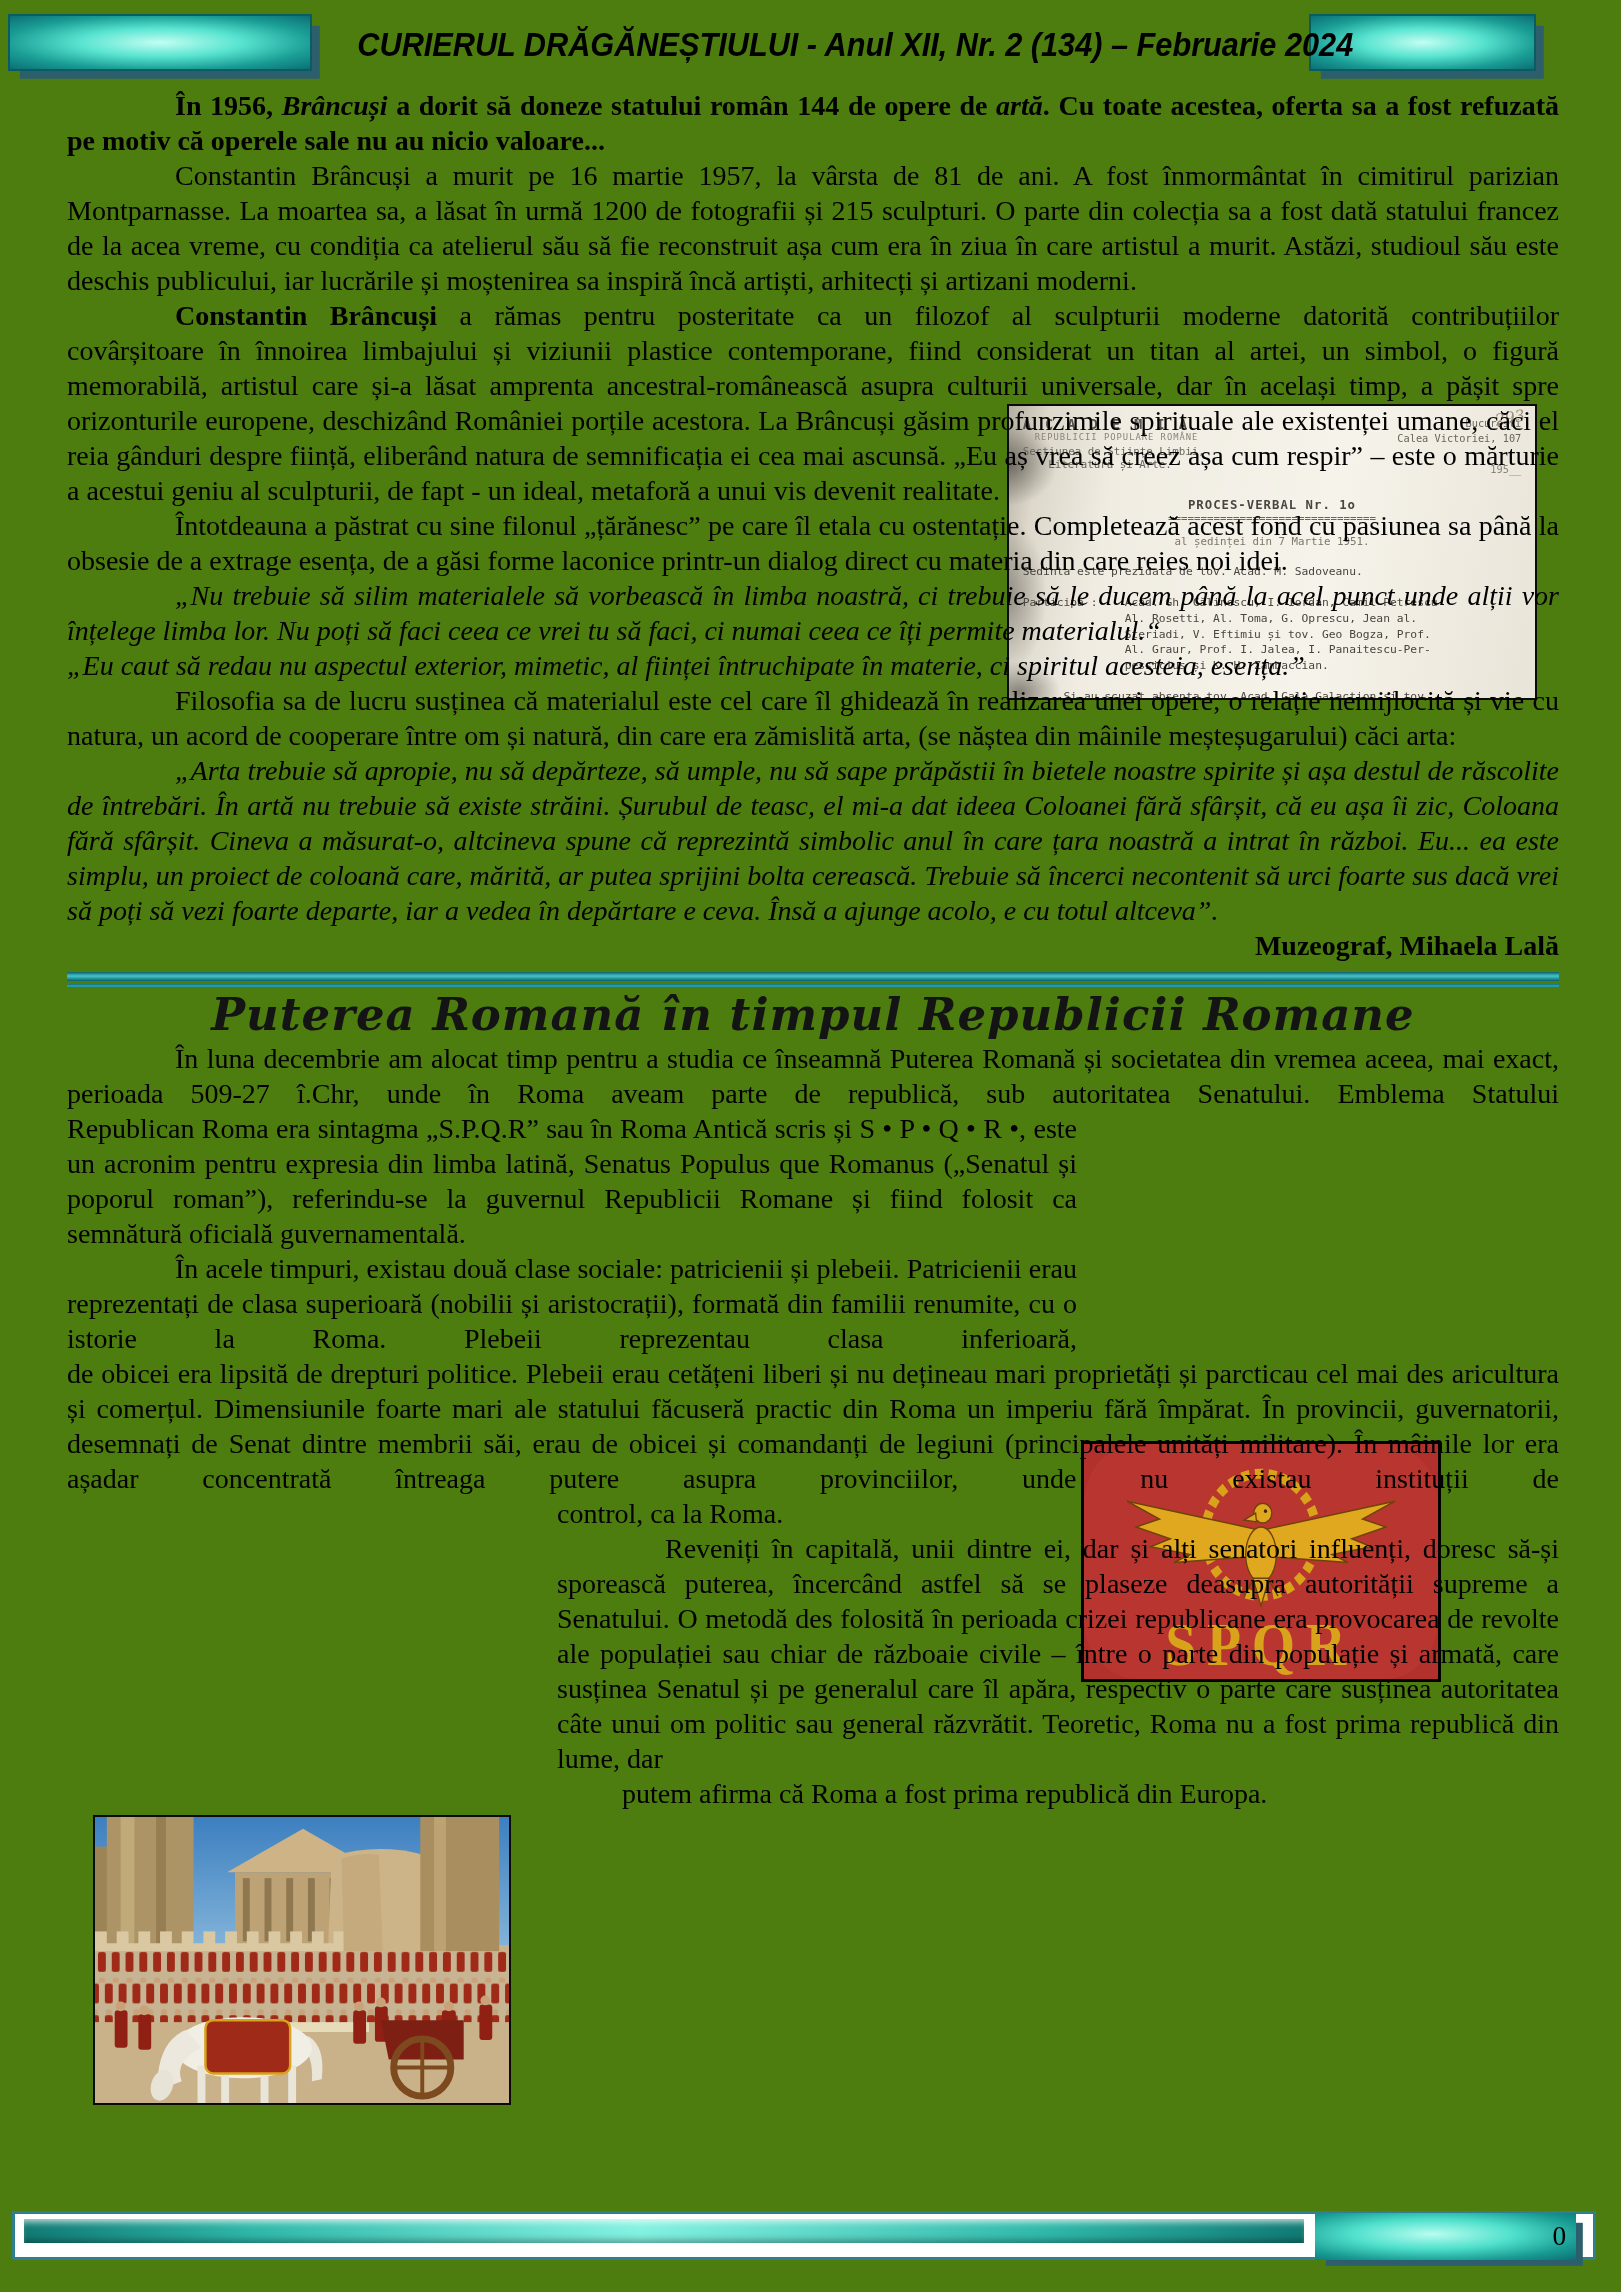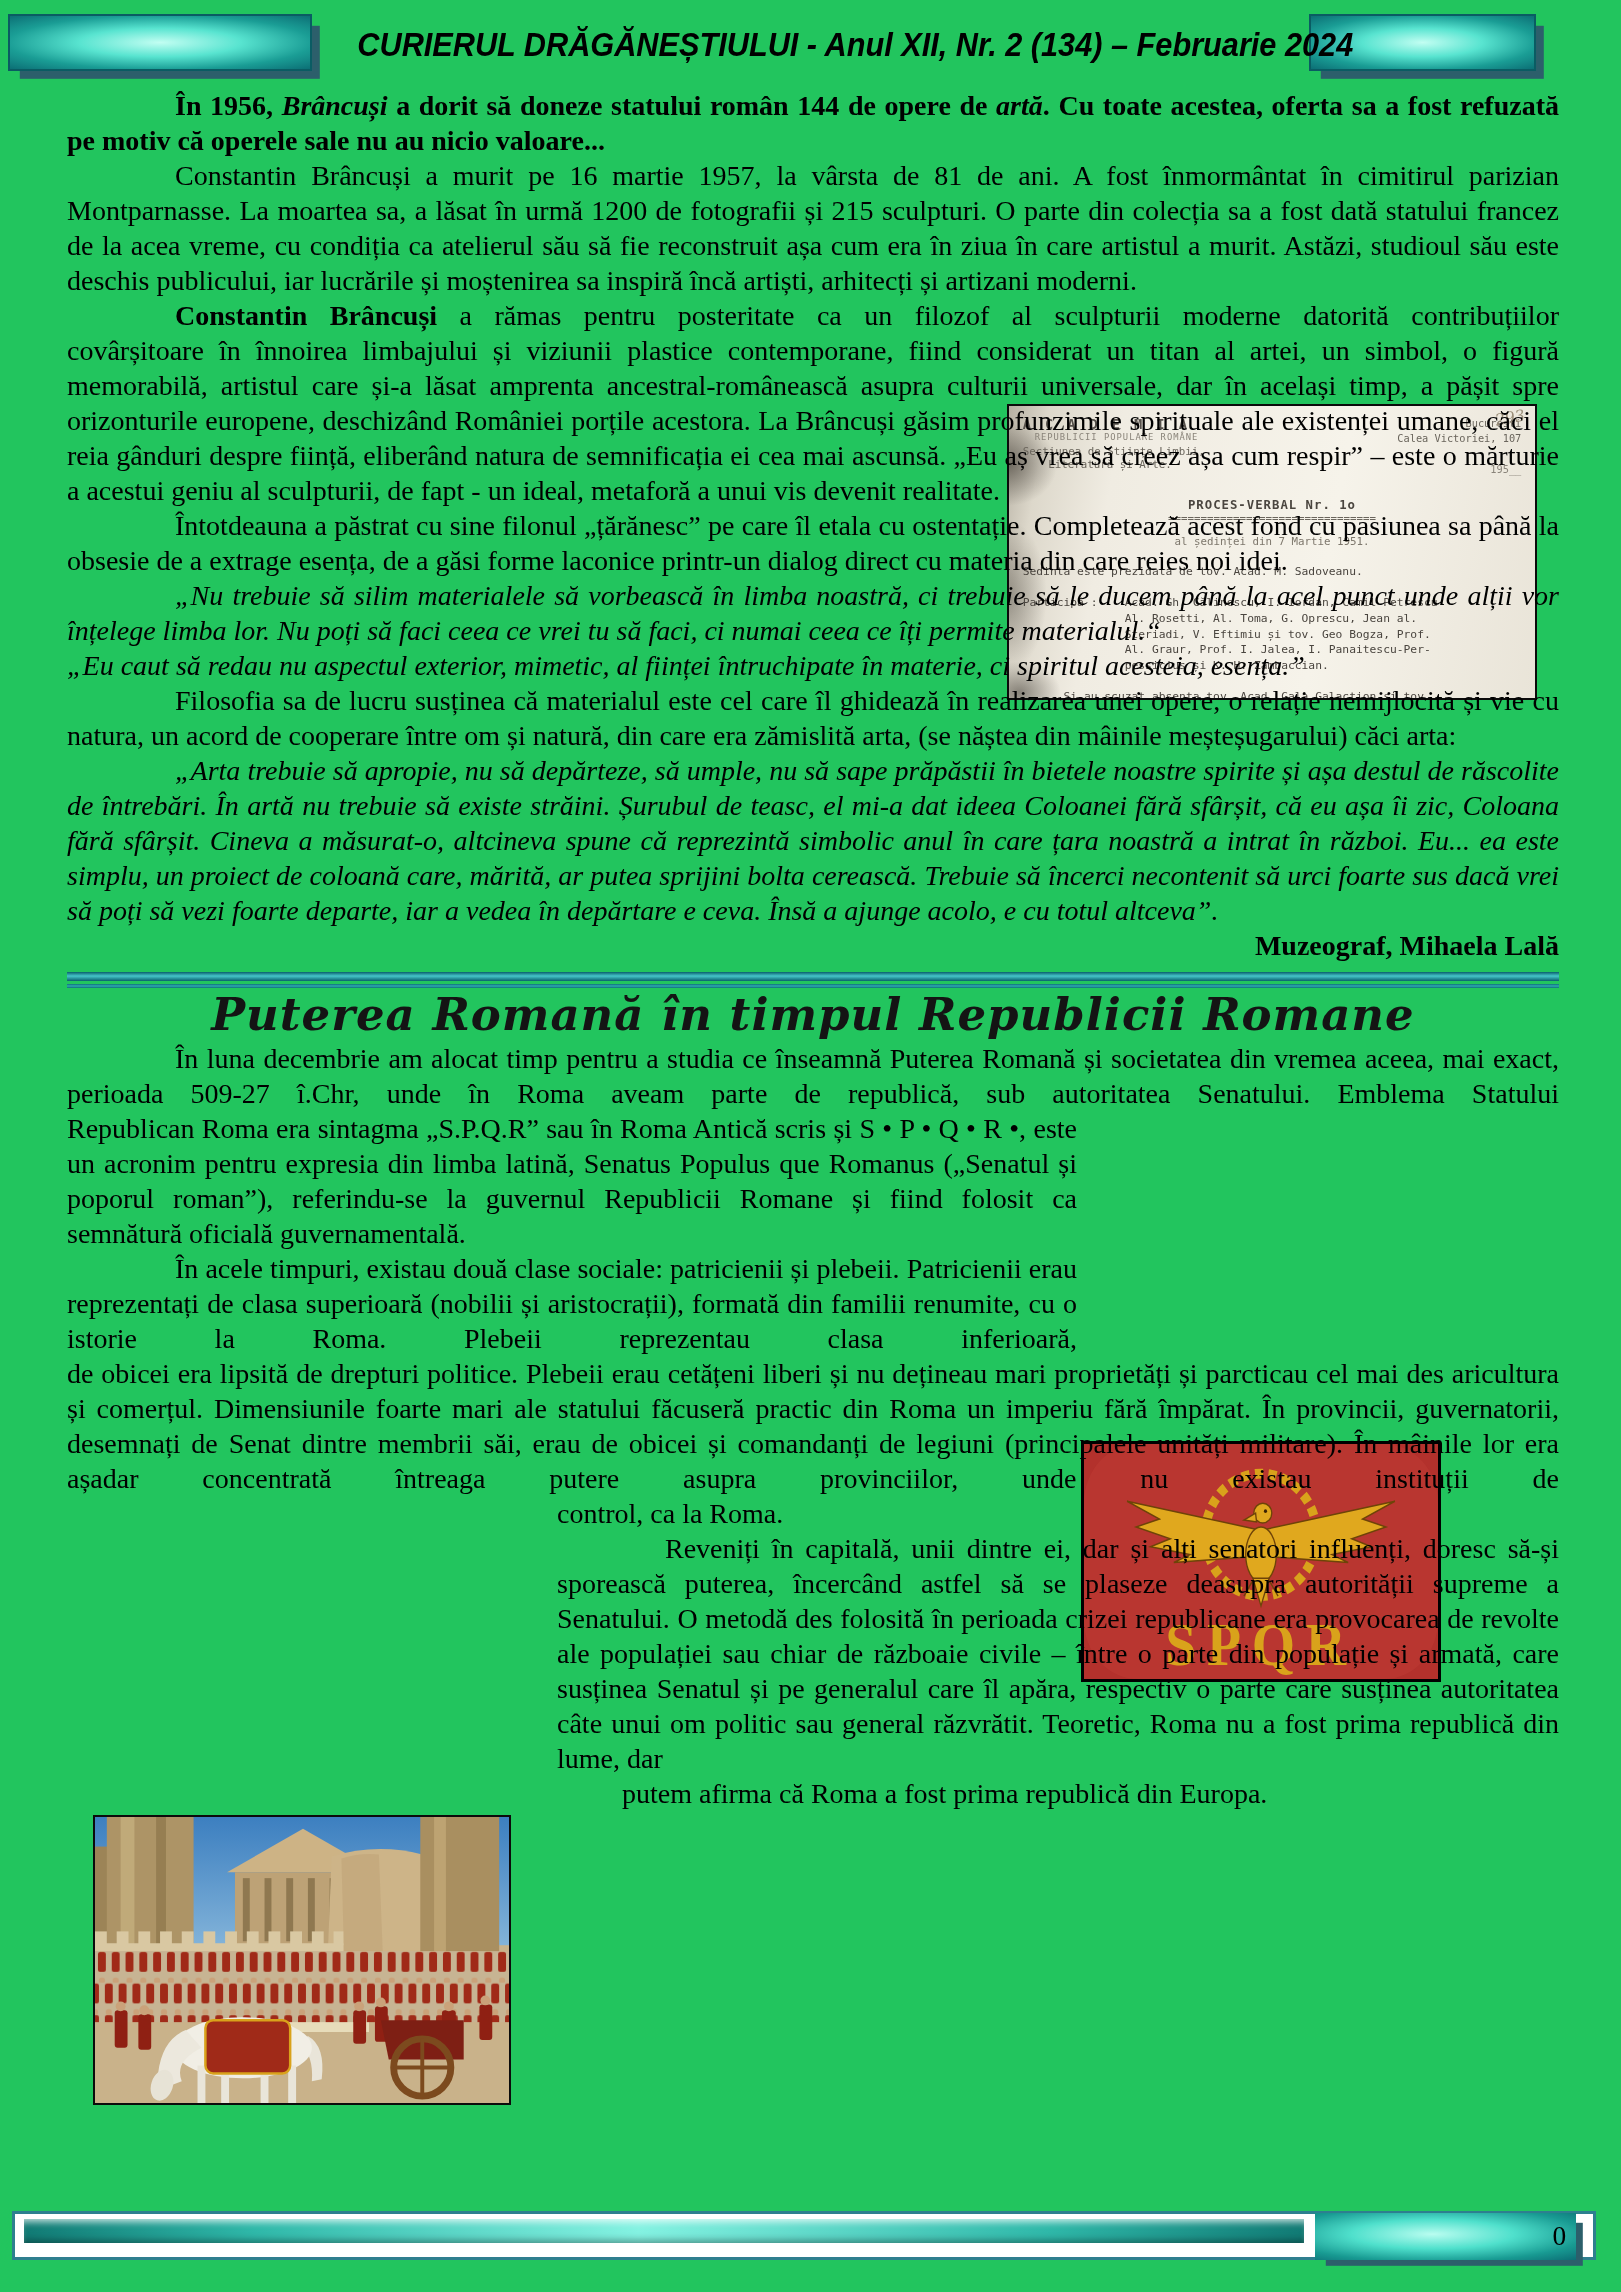--- a/index.html
+++ b/index.html
@@ -1,17 +1,17 @@
 <!DOCTYPE html>
 <html><head>
 <meta charset="utf-8">
 <style>
   html,body { margin:0; padding:0; background:#ffffff; }
   .page {
-    position:relative; width:1621px; height:2293px; background:#22c55e;
+    position:relative; width:1621px; height:2293px; background:#4d7c0f;
     font-family:"Liberation Serif", serif; color:#000; overflow:hidden;
   }
   
   .teal-tile {
     position:absolute; border:2px solid #0a5c63; box-sizing:border-box;
     background:
       radial-gradient(ellipse at 50% 50%, #c2fef2 0%, #58e4d0 38%, #1a9d95 72%, #0c6f75 100%);
     box-shadow:9.8px 9.8px 0 -2px #2c5f6b;
   }
   .tile-left  { left:7.8px;   top:13.7px; width:304px; height:57px; }

